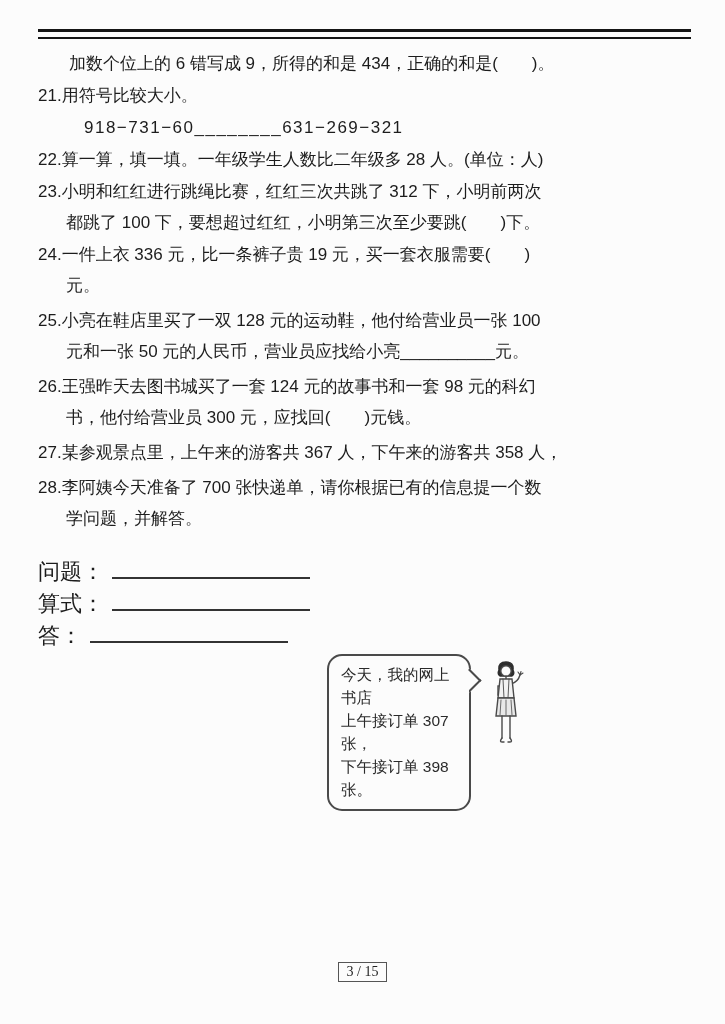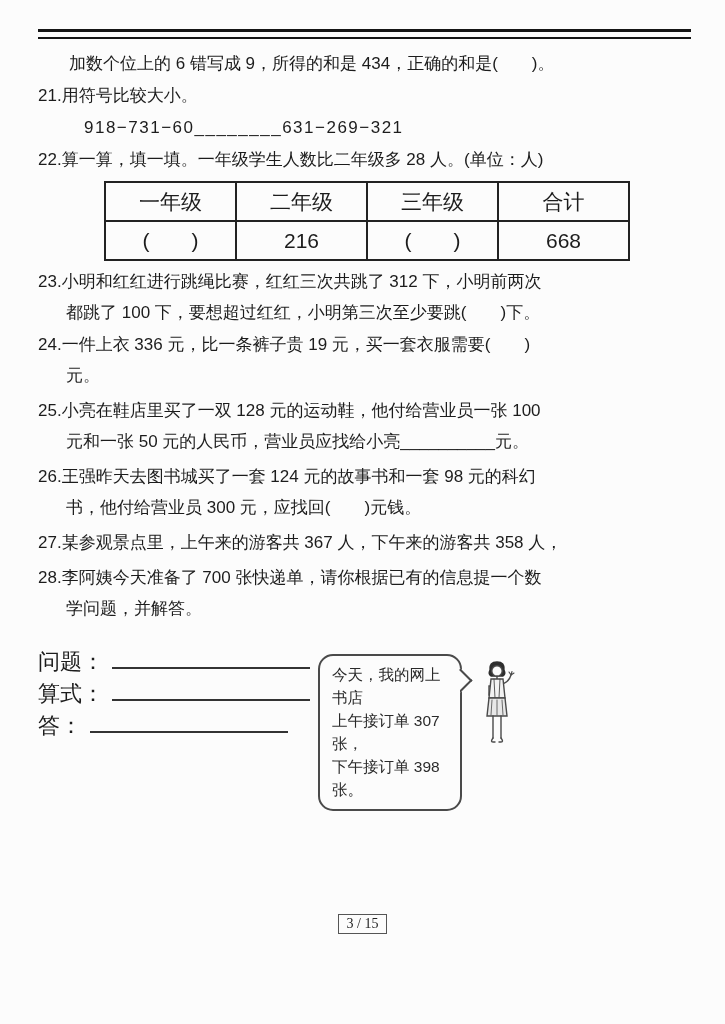--- a/index.html
+++ b/index.html
@@ -23,35 +23,35 @@
   .q .expr{padding-left:46px;letter-spacing:1.5px;margin-top:1px;}
   .gap-sm{margin-top:4px;}
   table.grade{border-collapse:collapse;margin:6px 0 5px 66px;background:#fcfcfc;}
   table.grade td{
     border:2px solid #222;width:129px;height:37px;
     text-align:center;vertical-align:middle;font-size:21px;padding:0;
   }
   .answers{margin-top:21px;}
   .ans-line{font-size:22px;line-height:32px;height:32px;}
   .blank{display:inline-block;width:198px;border-bottom:2px solid #333;height:22px;margin-left:8px;vertical-align:baseline;}
-  .bubble-group{position:absolute;left:318px;top:654px;width:230px;height:110px;}
+  .bubble-group{position:absolute;left:327px;top:654px;width:230px;height:110px;}
   .bubble{
     position:absolute;left:0;top:0;width:118px;
     border:2px solid #4a4a4a;border-radius:15px;
     background:#fcfcfc;padding:7px 10px 8px 12px;
     font-size:15.5px;line-height:23px;color:#2a2a2a;z-index:2;
   }
   .bubble-tail{
     position:absolute;right:-9px;top:16px;width:15px;height:15px;
     background:#fcfcfc;border-top:2px solid #4a4a4a;border-right:2px solid #4a4a4a;
     transform:rotate(45deg);z-index:1;
   }
   .bubble-tail-cover{position:absolute;right:0;top:16px;width:4px;height:20px;background:#fcfcfc;z-index:3;}
   .girl{position:absolute;left:158px;top:6px;}
-  .footer{position:absolute;top:914px;left:0;width:725px;text-align:center;}
+  .footer{position:absolute;top:962px;left:0;width:725px;text-align:center;}
   .page-box{
     display:inline-block;border:1px solid #555;padding:1px 8px;
     font-family:"Liberation Serif","DejaVu Serif",serif;font-size:14px;color:#222;
     background:#fcfcfc;
   }
 </style>
 </head>
 <body>
 
 <div class="content">
@@ -62,36 +62,20 @@
 
   <div class="q">
     <div class="line"><span class="qnum">21.</span><span>用符号比较大小。</span></div>
     <div class="line expr">918−731−60________631−269−321</div>
   </div>
 
   <div class="q">
     <div class="line"><span class="qnum">22.</span><span>算一算，填一填。一年级学生人数比二年级多 28 人。(单位：人)</span></div>
   </div>
 
-  <table class="grade">
-    <tbody>
-        <tr>
-      <td>一年级</td>
-      <td>二年级</td>
-      <td>三年级</td>
-      <td>合计</td>
-    </tr>
-    <tr>
-      <td>(　　)</td>
-      <td>216</td>
-      <td>(　　)</td>
-      <td>668</td>
-    </tr>
-  </tbody>
-    </table>
 
   <div class="q">
     <div class="line"><span class="qnum">23.</span><span>小明和红红进行跳绳比赛，红红三次共跳了 312 下，小明前两次</span></div>
     <div class="line cont">都跳了 100 下，要想超过红红，小明第三次至少要跳(　　)下。</div>
   </div>
 
   <div class="q">
     <div class="line"><span class="qnum">24.</span><span>一件上衣 336 元，比一条裤子贵 19 元，买一套衣服需要(　　)</span></div>
     <div class="line cont">元。</div>
   </div>

